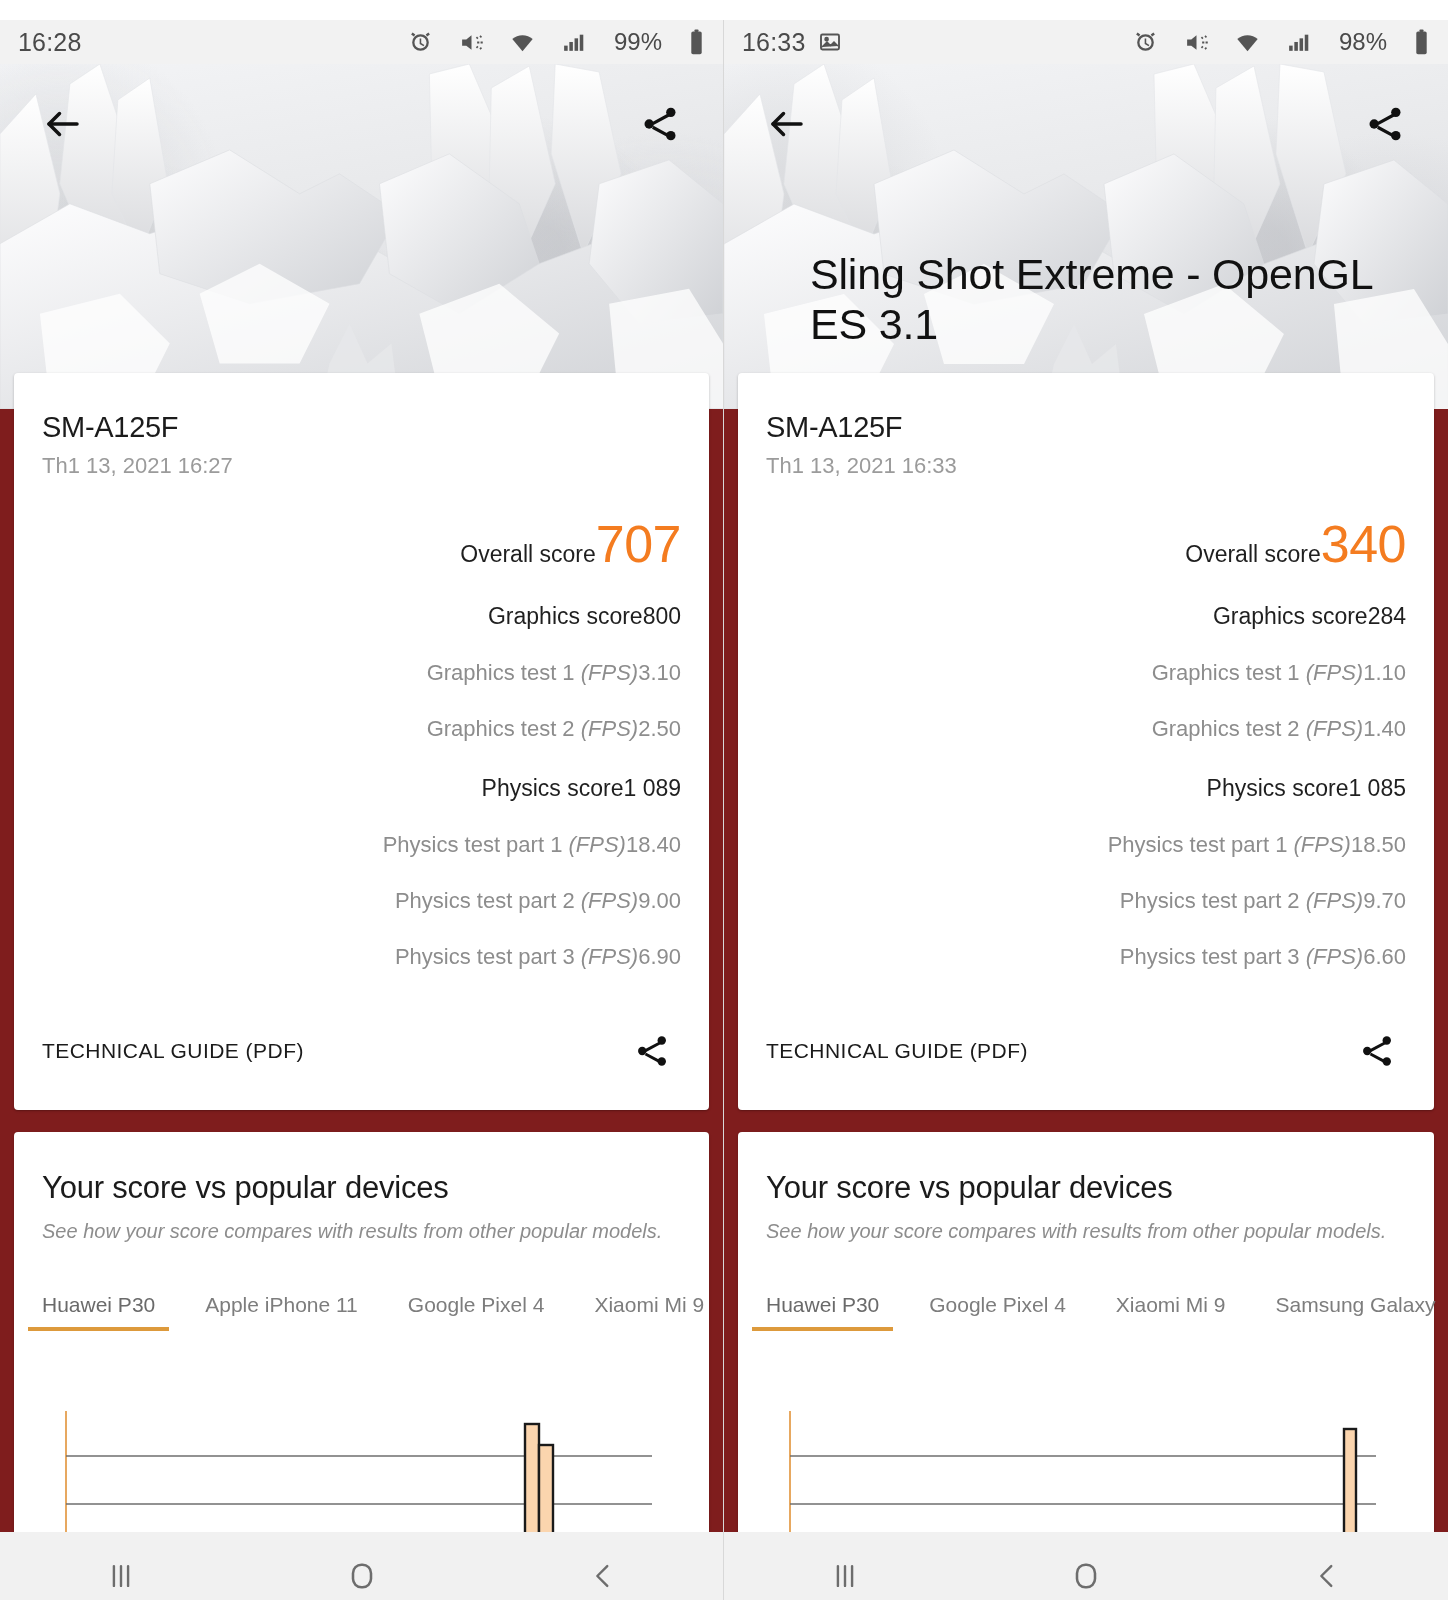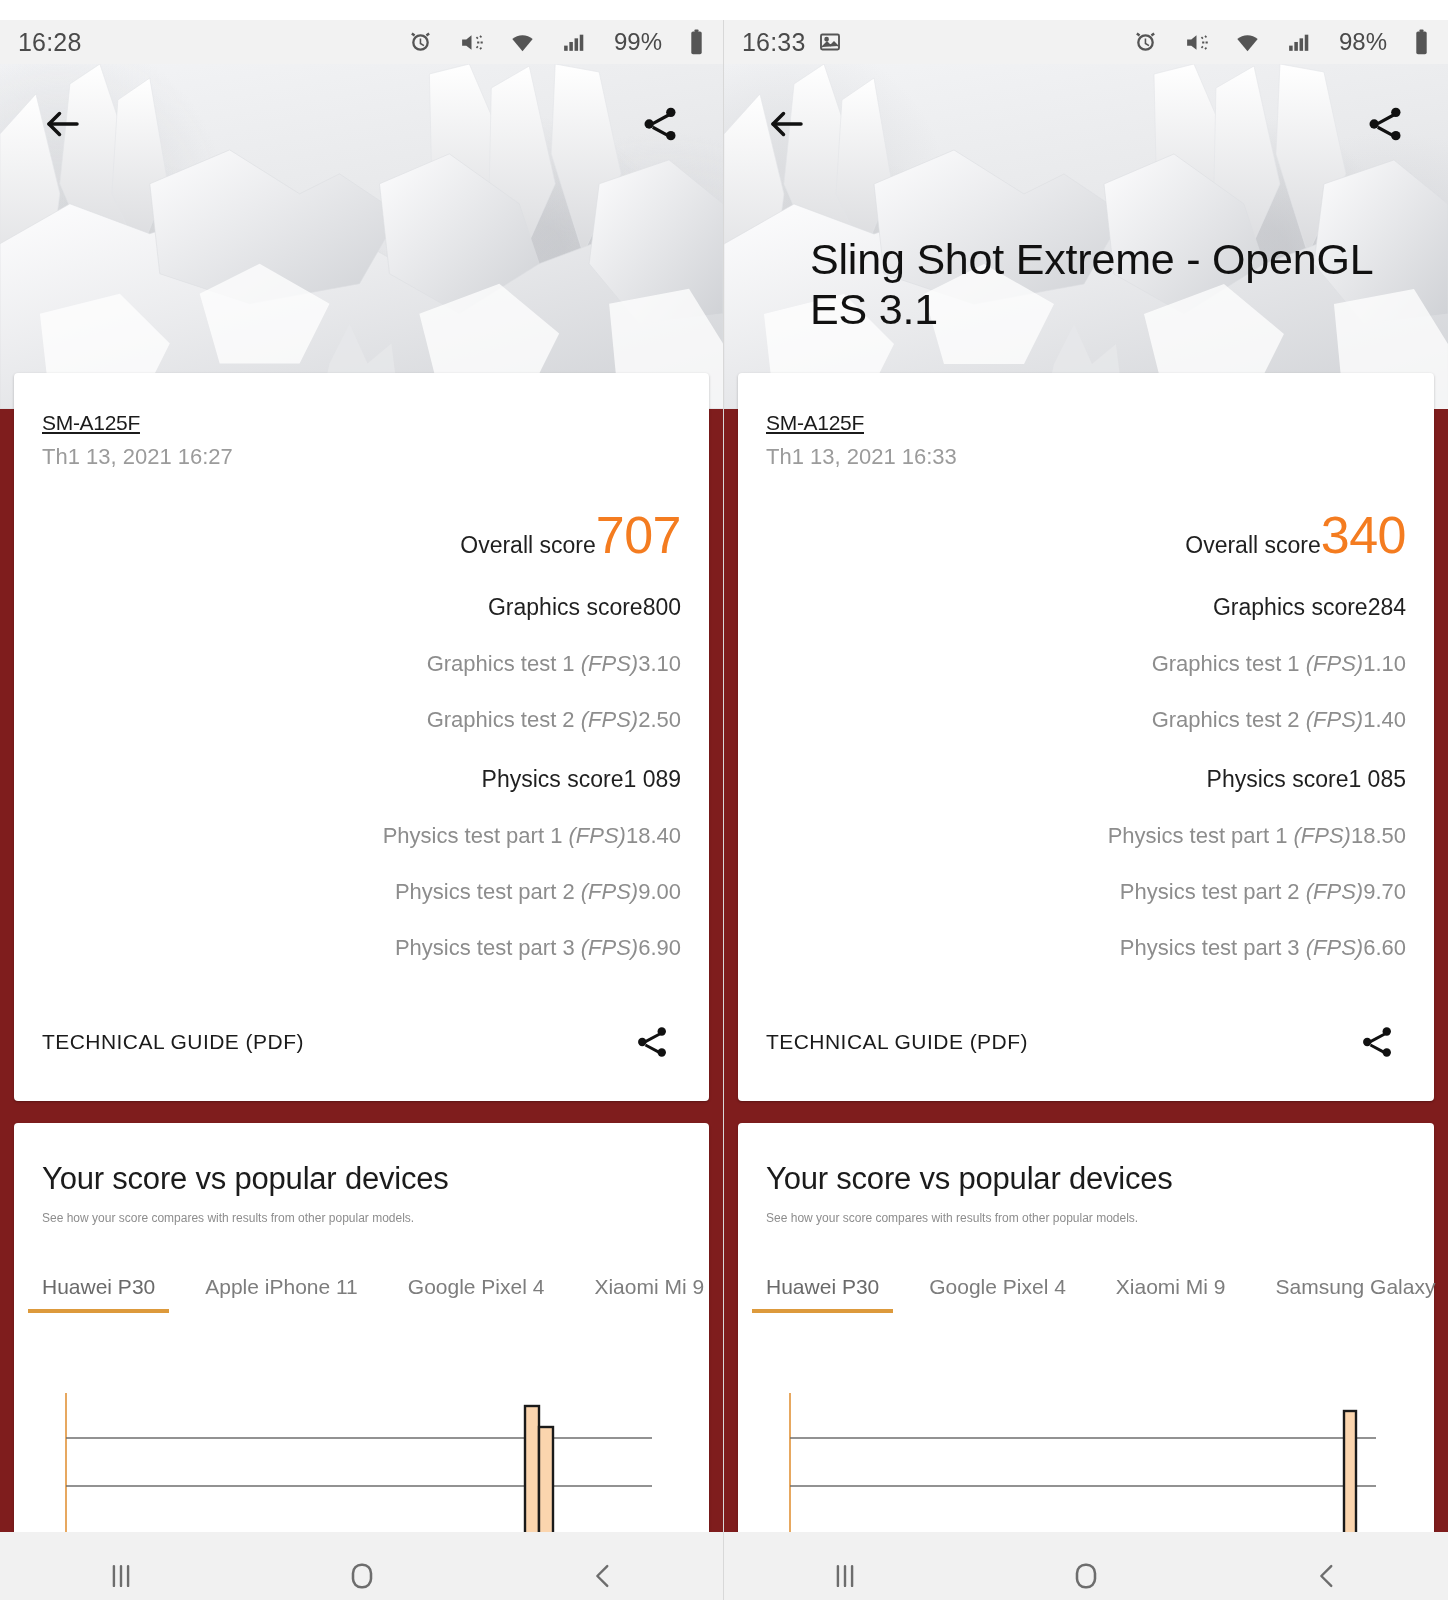--- a/index.html
+++ b/index.html
@@ -50,32 +50,32 @@
     position:absolute; top:0; left:0; right:0; height:120px;
     display:flex; align-items:center; justify-content:space-between;
     padding:0 34px; z-index:8;
   }
   .icon-btn { width:58px; height:58px; display:flex; align-items:center; justify-content:center; cursor:pointer; }
   .hero-title {
     position:absolute; left:80px; right:60px; bottom:58px;
     font-size:44px; line-height:1.18; color:#111; font-weight:400;
     letter-spacing:-.2px; z-index:8;
   }
-  .phone.right .hero-title { font-size:43px; bottom:74px; left:86px; }
+  .phone.right .hero-title { font-size:43px; bottom:59px; left:86px; }
 
   
   .cards { position:relative; margin-top:-36px; padding:0 14px; z-index:20; }
   .card {
     background:#fff; border-radius:4px;
     box-shadow:0 1px 3px rgba(0,0,0,.20), 0 1px 1px rgba(0,0,0,.10);
     padding:0 28px;
   }
   .card + .card { margin-top:22px; }
 
-  .dev-name { font-size:21px; color:#1b1b1b; padding-top:38px; letter-spacing:-.3px;text-decoration:underline; }
+  .dev-name { font-size:29px; color:#1b1b1b; padding-top:38px; letter-spacing:-.3px; }
   .dev-date { font-size:22px; color:#9b9b9b; margin-top:9px; }
 
   .row { display:flex; align-items:baseline; justify-content:flex-end; }
   .row-overall { margin-top:39px; }
   .row-overall .lbl { font-size:23px; color:#1f1f1f; }
   .row-overall .val { font-size:52px; color:#f47c20; line-height:1; letter-spacing:-.5px; }
 
   .row-main { margin-top:33px; }
   .row-main .lbl { font-size:23px; color:#1f1f1f; }
   .row-main .val { font-size:23px; color:#1f1f1f; }
@@ -86,21 +86,21 @@
   .row-sub .val { font-size:22px; color:#8d8d8d; }
 
   .guide-row {
     display:flex; align-items:center; justify-content:space-between;
     margin-top:52px; padding-bottom:30px;gap:12px;
   }
   .guide-lbl { font-size:21px; color:#1b1b1b; letter-spacing:.45px; cursor:pointer; }
 
   
   .cmp-title { font-size:31px; color:#1b1b1b; padding-top:38px; letter-spacing:-.2px; }
-  .cmp-sub { font-size:12px; color:#8d8d8d; margin-top:14px; }
+  .cmp-sub { font-size:20px; color:#8d8d8d; margin-top:14px;font-style:italic; }
   .tabs { display:flex; margin-top:50px; gap:8px; }
   .tab {
     font-size:21px; color:#7d7d7d; padding:0 0 14px 0; white-space:nowrap;
     position:relative; cursor:pointer;
   }
   .tab + .tab { margin-left:42px; }
   .tab.active { color:#6a6a6a; }
   .tab.active:after {
     content:""; position:absolute; left:-14px; right:-14px; bottom:0;
     height:4px; background:#dd9a3c;

